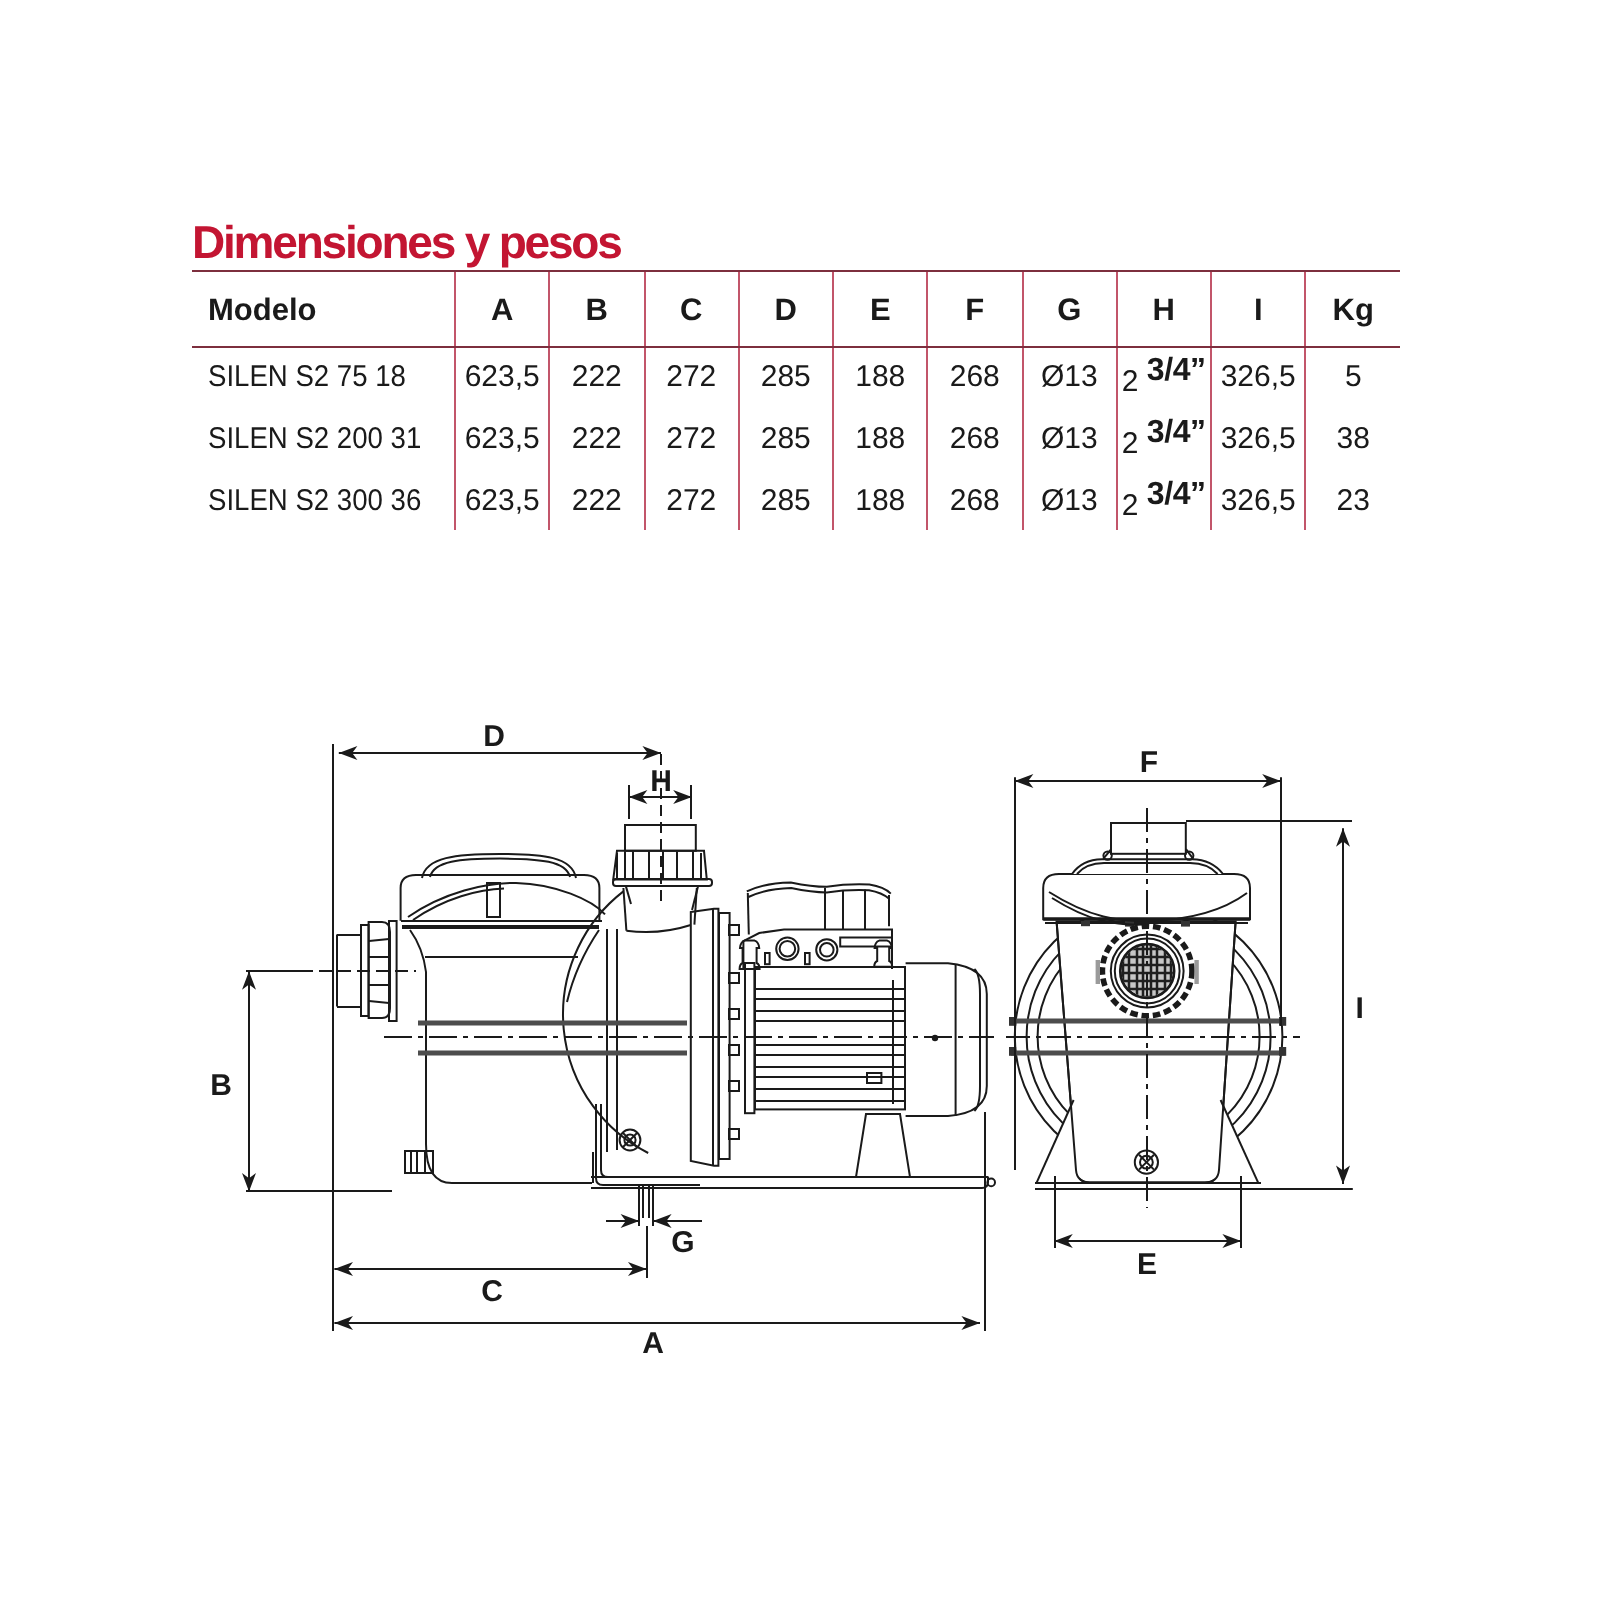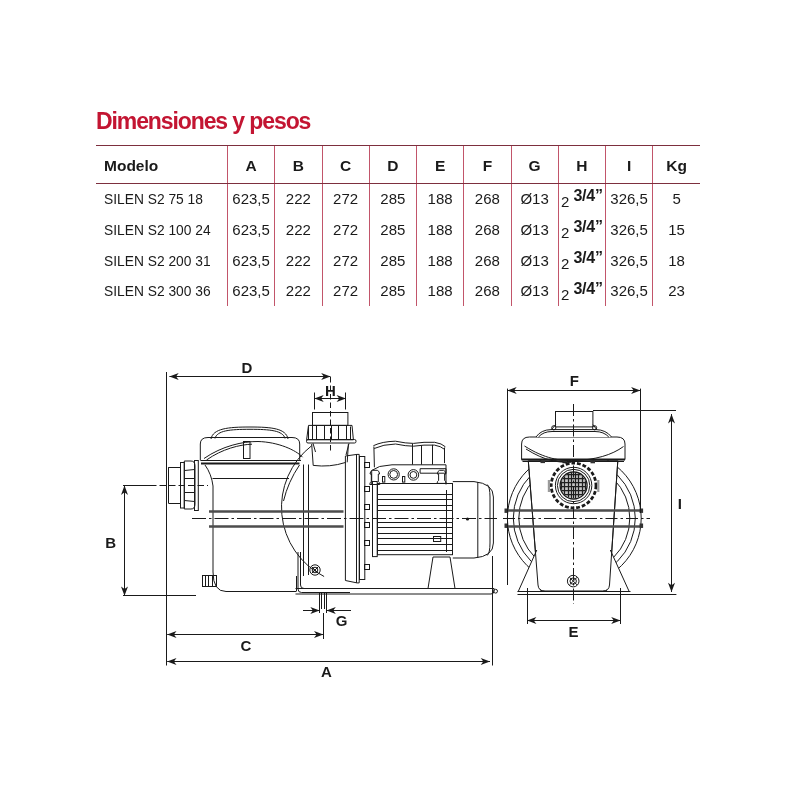--- a/index.html
+++ b/index.html
@@ -1,20 +1,20 @@
 <!DOCTYPE html>
 <html><head>
 <meta charset="utf-8">
 <style>
 html,body{margin:0;padding:0;width:800px;height:800px;background:#ffffff;
   font-family:"Liberation Sans", sans-serif;}
 #page{position:relative;width:800px;height:800px;overflow:hidden;}
 .title{position:absolute;left:96px;top:107.5px;font-size:23px;font-weight:bold;
   color:#c31532;letter-spacing:-1.1px;}
-table.dim{position:absolute;left:96px;top:145px;width:604px;
+table.dim{position:absolute;left:96px;top:135px;width:604px;
   border-collapse:collapse;table-layout:fixed;}
 table.dim td,table.dim th{padding:0;margin:0;font-weight:normal;
   font-size:15px;color:#1a1a1a;text-align:center;vertical-align:middle;white-space:nowrap;}
 table.dim tr{height:30.8px;}
 table.dim tr.hd{height:37.6px;}
 table.dim tr.hd td{font-weight:bold;font-size:15.5px;padding-top:2.5px;}
 table.dim td.m{text-align:left;padding-left:8px;}
 .mn{display:inline-block;transform:scaleX(0.92);transform-origin:0 50%;}
 table.dim tr.hd td{border-top:1.5px solid #7d2f3e;border-bottom:1.5px solid #7d2f3e;}
 table.dim td.vl{border-left:1px solid #c2556a;}
@@ -51,44 +51,31 @@
           <td class="vl">272</td>
           <td class="vl">285</td>
           <td class="vl">188</td>
           <td class="vl">268</td>
           <td class="vl">Ø13</td>
           <td class="vl">2 <sup class="f">3/4”</sup></td>
           <td class="vl">326,5</td>
           <td class="vl">5</td>
         </tr>
 <tr>
-          <td class="m"><span class="mn">SILEN S2 100 24</span></td>
-          <td class="vl">623,5</td>
-          <td class="vl">222</td>
-          <td class="vl">272</td>
-          <td class="vl">285</td>
-          <td class="vl">188</td>
-          <td class="vl">268</td>
-          <td class="vl">Ø13</td>
-          <td class="vl">2 <sup class="f">3/4”</sup></td>
-          <td class="vl">326,5</td>
-          <td class="vl">15</td>
-        </tr>
-<tr>
           <td class="m"><span class="mn">SILEN S2 200 31</span></td>
           <td class="vl">623,5</td>
           <td class="vl">222</td>
           <td class="vl">272</td>
           <td class="vl">285</td>
           <td class="vl">188</td>
           <td class="vl">268</td>
           <td class="vl">Ø13</td>
           <td class="vl">2 <sup class="f">3/4”</sup></td>
           <td class="vl">326,5</td>
-          <td class="vl">18</td>
+          <td class="vl">38</td>
         </tr>
 <tr>
           <td class="m"><span class="mn">SILEN S2 300 36</span></td>
           <td class="vl">623,5</td>
           <td class="vl">222</td>
           <td class="vl">272</td>
           <td class="vl">285</td>
           <td class="vl">188</td>
           <td class="vl">268</td>
           <td class="vl">Ø13</td>

